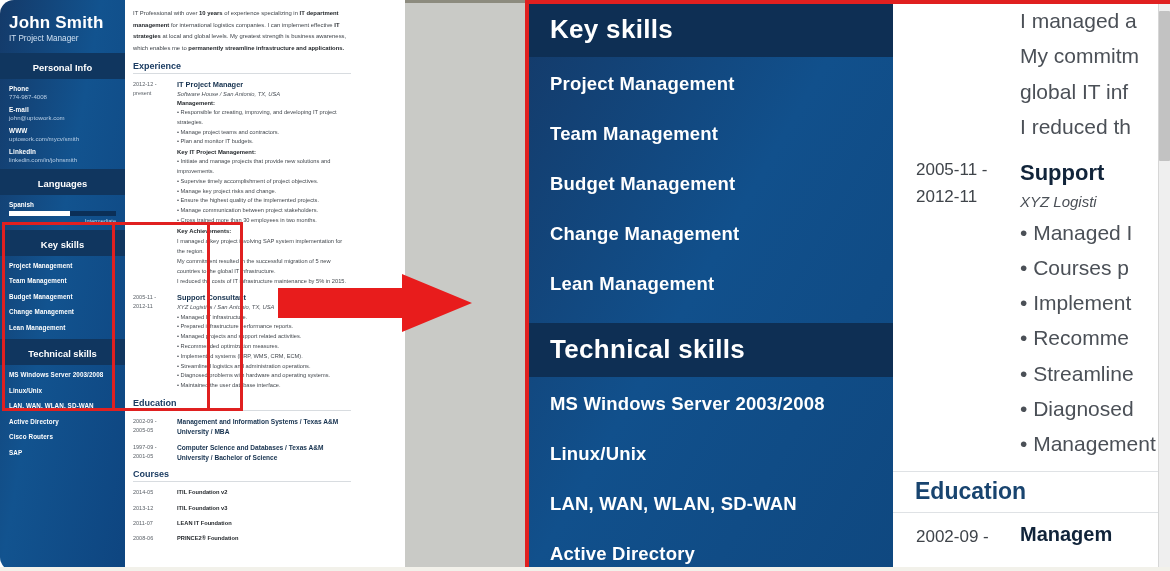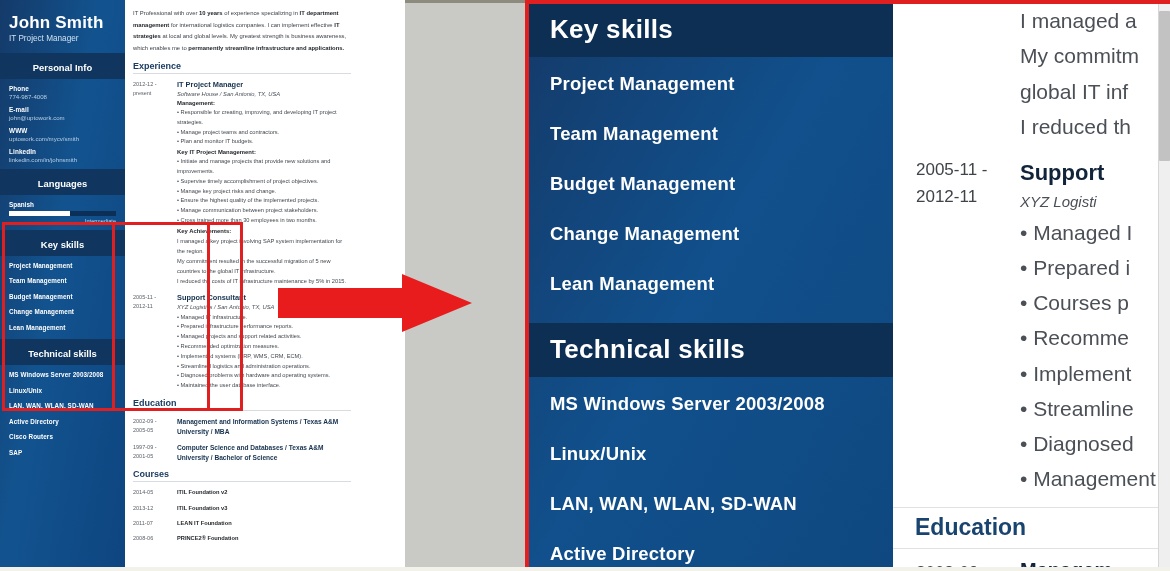--- a/index.html
+++ b/index.html
@@ -4,21 +4,21 @@
 <style>
   html,body{margin:0;padding:0;}
   body{
     width:1170px;height:571px;overflow:hidden;
     background:#ffffff;
     font-family:"Liberation Sans", sans-serif;
   }
   #stage{position:relative;width:1170px;height:571px;overflow:hidden;background:#fff;}
 
   
-  .small-resume{position:absolute;left:0;top:0;width:405px;height:571px;background:#fff;overflow:hidden;}
+  .small-resume{position:absolute;left:0;top:0;width:405px;height:571px;background:#fff;overflow:hidden;border-radius:14px;}
   .sr-side{position:absolute;left:0;top:0;width:125px;height:571px;
     background:linear-gradient(100deg,#143a69 0%,#12538f 45%,#0e4580 100%);}
   .sr-side-inner{padding:10px 9px 0 9px;}
   .sr-name{color:#ffffff;font-size:17px;font-weight:bold;letter-spacing:.2px;line-height:1.05;margin:4px 0 2px 0;}
   .sr-role{color:#cfe0f2;font-size:8.2px;font-weight:normal;margin:0 0 10px 0;}
   .sr-band{background:#10365f;margin:0 -9px 6px -9px;padding:4px 9px 4px 9px;text-align:center;}
   .sr-band span{color:#fff;font-size:9.4px;font-weight:bold;}
   .sr-lbl{color:#ffffff;font-size:6.4px;font-weight:bold;margin:0 0 1px 0;letter-spacing:.1px;}
   .sr-val{color:#b9cfe6;font-size:6.1px;margin:0 0 6px 0;}
   .sr-skill{color:#ffffff;font-size:6.3px;font-weight:bold;margin:0 0 8.5px 0;letter-spacing:.1px;}
@@ -311,24 +311,23 @@
         <div class="zm-row" style="margin-top:12px;">
           <div class="zm-date" id="zm-dates">
               <div>2005-11 -</div>
               <div>2012-11</div>
             </div>
           <div class="zm-body">
             <div class="zm-job">Support</div>
             <div class="zm-co">XYZ Logisti</div>
             <div id="zm-bullets">
                 <div class="zm-line">• Managed I</div>
-                <div class="zm-line">• Prepared i</div>
                 <div class="zm-line">• Courses p</div>
+                <div class="zm-line">• Implement</div>
                 <div class="zm-line">• Recomme</div>
-                <div class="zm-line">• Implement</div>
                 <div class="zm-line">• Streamline</div>
                 <div class="zm-line">• Diagnosed</div>
                 <div class="zm-line">• Management</div>
               </div>
           </div>
         </div>
 
         <div class="zm-h2">Education</div>
 
         <div class="zm-row" style="margin-top:10px;">

